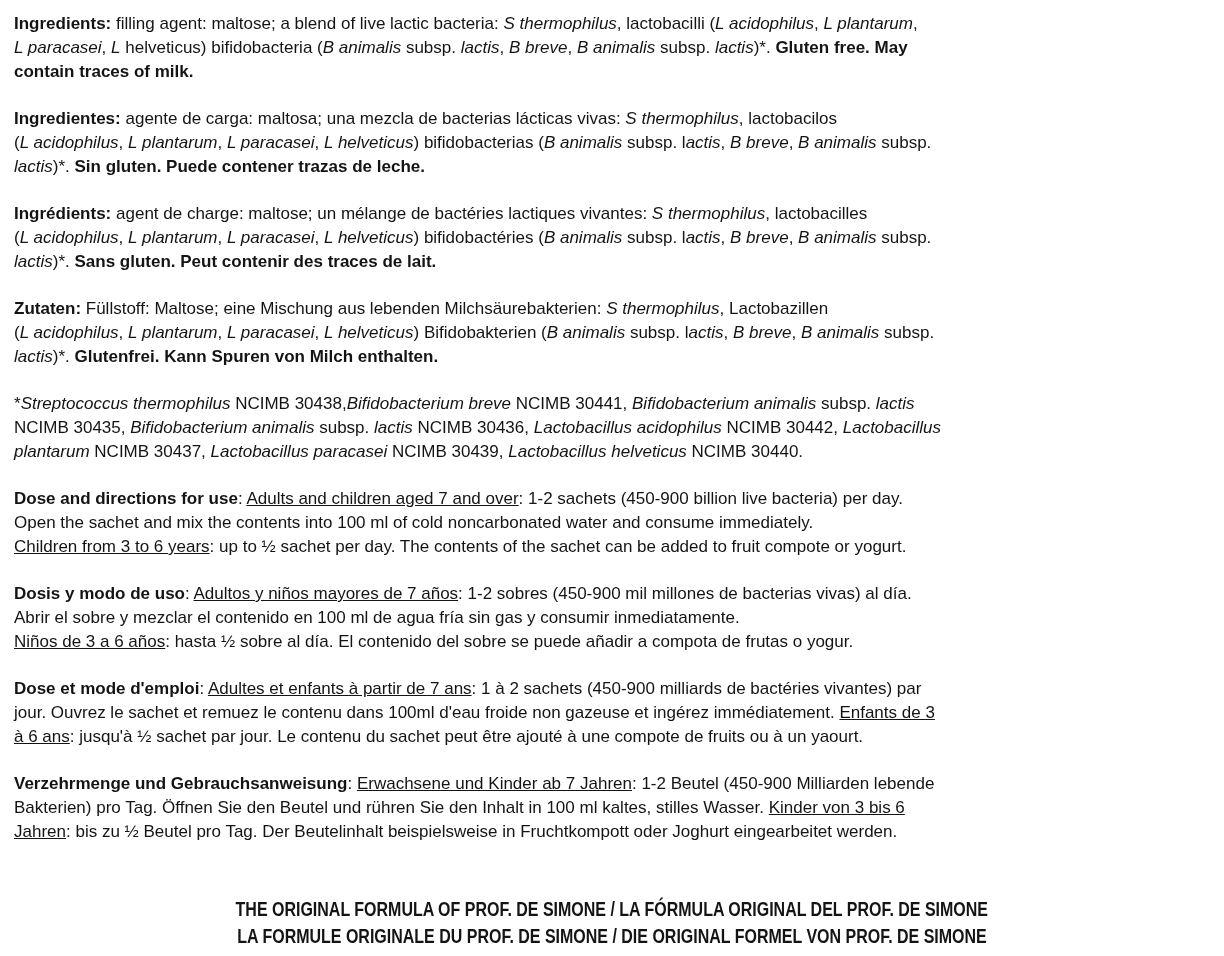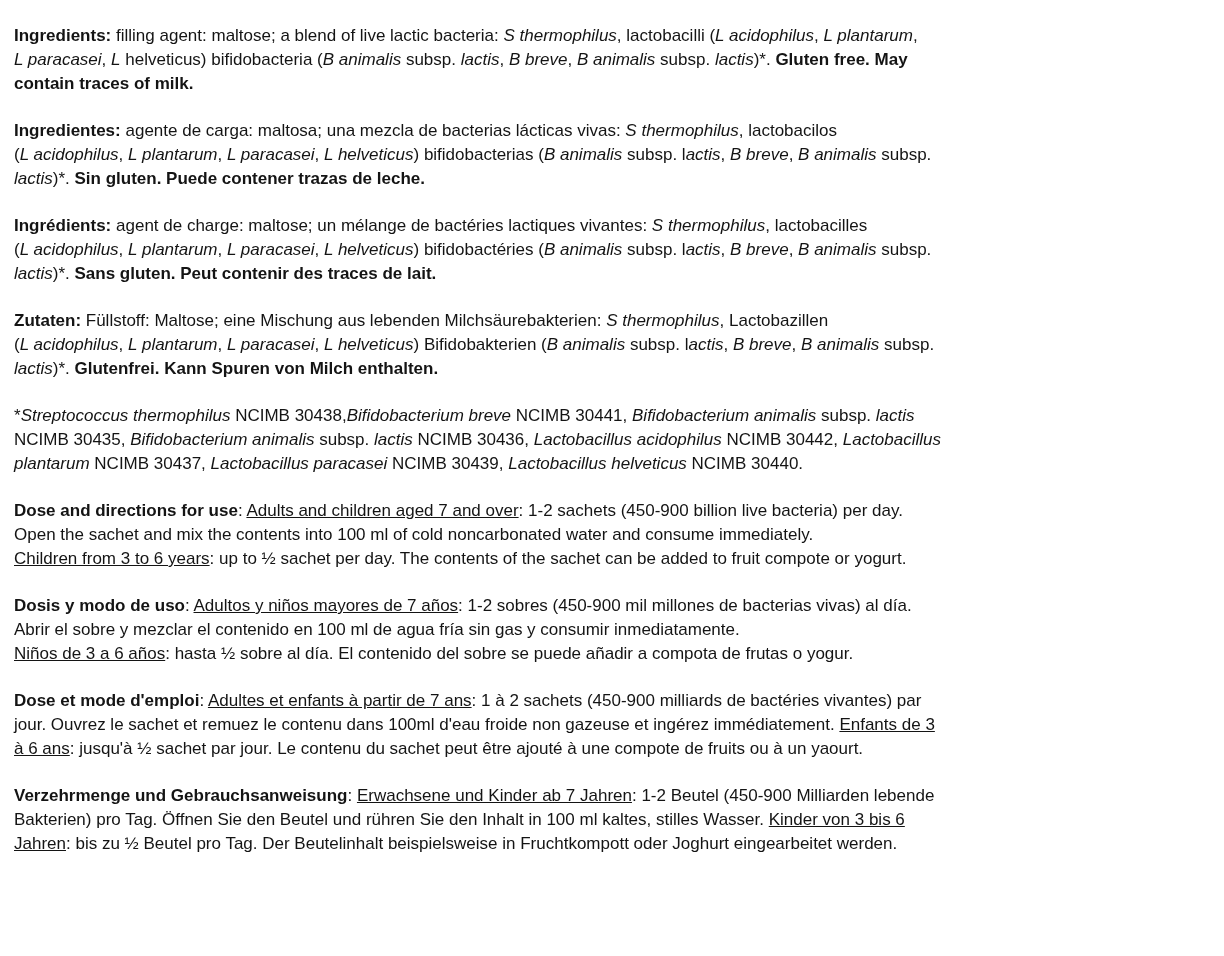--- a/index.html
+++ b/index.html
@@ -10,21 +10,21 @@
   }
   body {
     width: 1224px;
     height: 956px;
     font-family: "Liberation Sans", sans-serif;
     font-size: 17px;
     line-height: 24px;
     overflow: hidden;
   }
   main.label {
-    padding: 24px 14px 0 14px;
+    padding: 12px 14px 0 14px;
   }
   p.para {
     margin: 0 0 23px 0;
     white-space: normal;
   }
   footer.credit {
     margin-top: 52px;
     text-align: center;
     font-weight: bold;
     font-size: 19.5px;
@@ -44,13 +44,21 @@
   <p class="para"><span style="font-weight: bold;">Ingredients:</span><span> filling agent: maltose; a blend of live lactic bacteria: </span><span style="font-style: italic;">S thermophilus</span><span>, lactobacilli  (</span><span style="font-style: italic;">L acidophilus</span><span>, </span><span style="font-style: italic;">L plantarum</span><span>,</span><br><span style="font-style: italic;">L paracasei</span><span>, </span><span style="font-style: italic;">L</span><span> helveticus) bifidobacteria (</span><span style="font-style: italic;">B animalis</span><span> subsp. </span><span style="font-style: italic;">lactis</span><span>, </span><span style="font-style: italic;">B breve</span><span>, </span><span style="font-style: italic;">B animalis</span><span> subsp. </span><span style="font-style: italic;">lactis</span><span>)*.  </span><span style="font-weight: bold;">Gluten free. May</span><br><span style="font-weight: bold;">contain traces of milk.</span></p>
   <p class="para"><span style="font-weight: bold;">Ingredientes:</span><span> agente de carga: maltosa; una mezcla de bacterias lácticas vivas: </span><span style="font-style: italic;">S thermophilus</span><span>, lactobacilos</span><br><span>(</span><span style="font-style: italic;">L acidophilus</span><span>, </span><span style="font-style: italic;">L plantarum</span><span>, </span><span style="font-style: italic;">L paracasei</span><span>,  </span><span style="font-style: italic;">L helveticus</span><span>) bifidobacterias (</span><span style="font-style: italic;">B animalis</span><span> subsp. l</span><span style="font-style: italic;">actis</span><span>, </span><span style="font-style: italic;">B breve</span><span>, </span><span style="font-style: italic;">B animalis</span><span> subsp.</span><br><span style="font-style: italic;">lactis</span><span>)*. </span><span style="font-weight: bold;">Sin gluten. Puede contener trazas de leche.</span></p>
   <p class="para"><span style="font-weight: bold;">Ingrédients:</span><span> agent de charge: maltose; un mélange de bactéries lactiques vivantes: </span><span style="font-style: italic;">S thermophilus</span><span>, lactobacilles</span><br><span>(</span><span style="font-style: italic;">L acidophilus</span><span>, </span><span style="font-style: italic;">L plantarum</span><span>, </span><span style="font-style: italic;">L paracasei</span><span>, </span><span style="font-style: italic;">L helveticus</span><span>) bifidobactéries (</span><span style="font-style: italic;">B animalis</span><span> subsp. l</span><span style="font-style: italic;">actis</span><span>, </span><span style="font-style: italic;">B breve</span><span>, </span><span style="font-style: italic;">B animalis</span><span> subsp.</span><br><span style="font-style: italic;">lactis</span><span>)*.  </span><span style="font-weight: bold;">Sans gluten. Peut contenir des traces de lait.</span></p>
   <p class="para"><span style="font-weight: bold;">Zutaten:</span><span> Füllstoff: Maltose; eine Mischung aus lebenden Milchsäurebakterien: </span><span style="font-style: italic;">S thermophilus</span><span>, Lactobazillen</span><br><span>(</span><span style="font-style: italic;">L acidophilus</span><span>, </span><span style="font-style: italic;">L plantarum</span><span>, </span><span style="font-style: italic;">L paracasei</span><span>, </span><span style="font-style: italic;">L helveticus</span><span>) Bifidobakterien (</span><span style="font-style: italic;">B animalis</span><span> subsp. l</span><span style="font-style: italic;">actis</span><span>, </span><span style="font-style: italic;">B breve</span><span>, </span><span style="font-style: italic;">B animalis</span><span> subsp.</span><br><span style="font-style: italic;">lactis</span><span>)*. </span><span style="font-weight: bold;">Glutenfrei. Kann Spuren von Milch enthalten.</span></p>
   <p class="para"><span>*</span><span style="font-style: italic;">Streptococcus thermophilus</span><span> NCIMB 30438,</span><span style="font-style: italic;">Bifidobacterium breve</span><span> NCIMB 30441, </span><span style="font-style: italic;">Bifidobacterium animalis</span><span> subsp. </span><span style="font-style: italic;">lactis</span><br><span>NCIMB 30435, </span><span style="font-style: italic;">Bifidobacterium animalis</span><span> subsp. </span><span style="font-style: italic;">lactis</span><span> NCIMB 30436, </span><span style="font-style: italic;">Lactobacillus acidophilus</span><span> NCIMB 30442, </span><span style="font-style: italic;">Lactobacillus</span><br><span style="font-style: italic;">plantarum</span><span> NCIMB 30437, </span><span style="font-style: italic;">Lactobacillus paracasei</span><span> NCIMB 30439, </span><span style="font-style: italic;">Lactobacillus helveticus</span><span> NCIMB 30440.</span></p>
   <p class="para"><span style="font-weight: bold;">Dose and directions for use</span><span>: </span><span style="text-decoration: underline;">Adults and children aged 7 and over</span><span>: 1-2 sachets (450-900 billion live bacteria) per day.</span><br><span>Open the sachet and mix the contents into 100 ml of cold noncarbonated water and consume immediately.</span><br><span style="text-decoration: underline;">Children from 3 to 6 years</span><span>: up to ½ sachet per day. The contents of the sachet can be added to fruit compote or yogurt.</span></p>
   <p class="para"><span style="font-weight: bold;">Dosis y modo de uso</span><span>: </span><span style="text-decoration: underline;">Adultos y niños mayores de 7 años</span><span>: 1-2 sobres (450-900 mil millones de bacterias vivas) al día.</span><br><span>Abrir el sobre y mezclar el contenido en 100 ml de agua fría sin gas y consumir inmediatamente.</span><br><span style="text-decoration: underline;">Niños de 3 a 6 años</span><span>: hasta ½ sobre al día. El contenido del sobre se puede añadir a compota de frutas o yogur.</span></p>
   <p class="para"><span style="font-weight: bold;">Dose et mode d'emploi</span><span>: </span><span style="text-decoration: underline;">Adultes et enfants à partir de 7 ans</span><span>: 1 à 2 sachets (450-900 milliards de bactéries vivantes) par</span><br><span>jour. Ouvrez le sachet et remuez le contenu dans 100ml d'eau froide non gazeuse et ingérez immédiatement. </span><span style="text-decoration: underline;">Enfants de 3</span><br><span style="text-decoration: underline;">à 6 ans</span><span>: jusqu'à ½ sachet par jour. Le contenu du sachet peut être ajouté à une compote de fruits ou à un yaourt.</span></p>
   <p class="para"><span style="font-weight: bold;">Verzehrmenge und Gebrauchsanweisung</span><span>: </span><span style="text-decoration: underline;">Erwachsene und Kinder ab 7 Jahren</span><span>: 1-2 Beutel (450-900 Milliarden lebende</span><br><span>Bakterien) pro Tag. Öffnen Sie den Beutel und rühren Sie den Inhalt in 100 ml kaltes, stilles Wasser. </span><span style="text-decoration: underline;">Kinder von 3 bis 6</span><br><span style="text-decoration: underline;">Jahren</span><span>: bis zu ½ Beutel pro Tag. Der Beutelinhalt beispielsweise in Fruchtkompott oder Joghurt eingearbeitet werden.</span></p>
 
+  <footer class="credit">
+    <div class="footer-line">
+      <span class="condensed">THE ORIGINAL FORMULA OF PROF. DE SIMONE / LA FÓRMULA ORIGINAL DEL PROF. DE SIMONE</span>
+    </div>
+    <div class="footer-line">
+      <span class="condensed">LA FORMULE ORIGINALE DU PROF. DE SIMONE / DIE ORIGINAL FORMEL VON PROF. DE SIMONE</span>
+    </div>
+  </footer>
 </main>
 
 </body></html>

